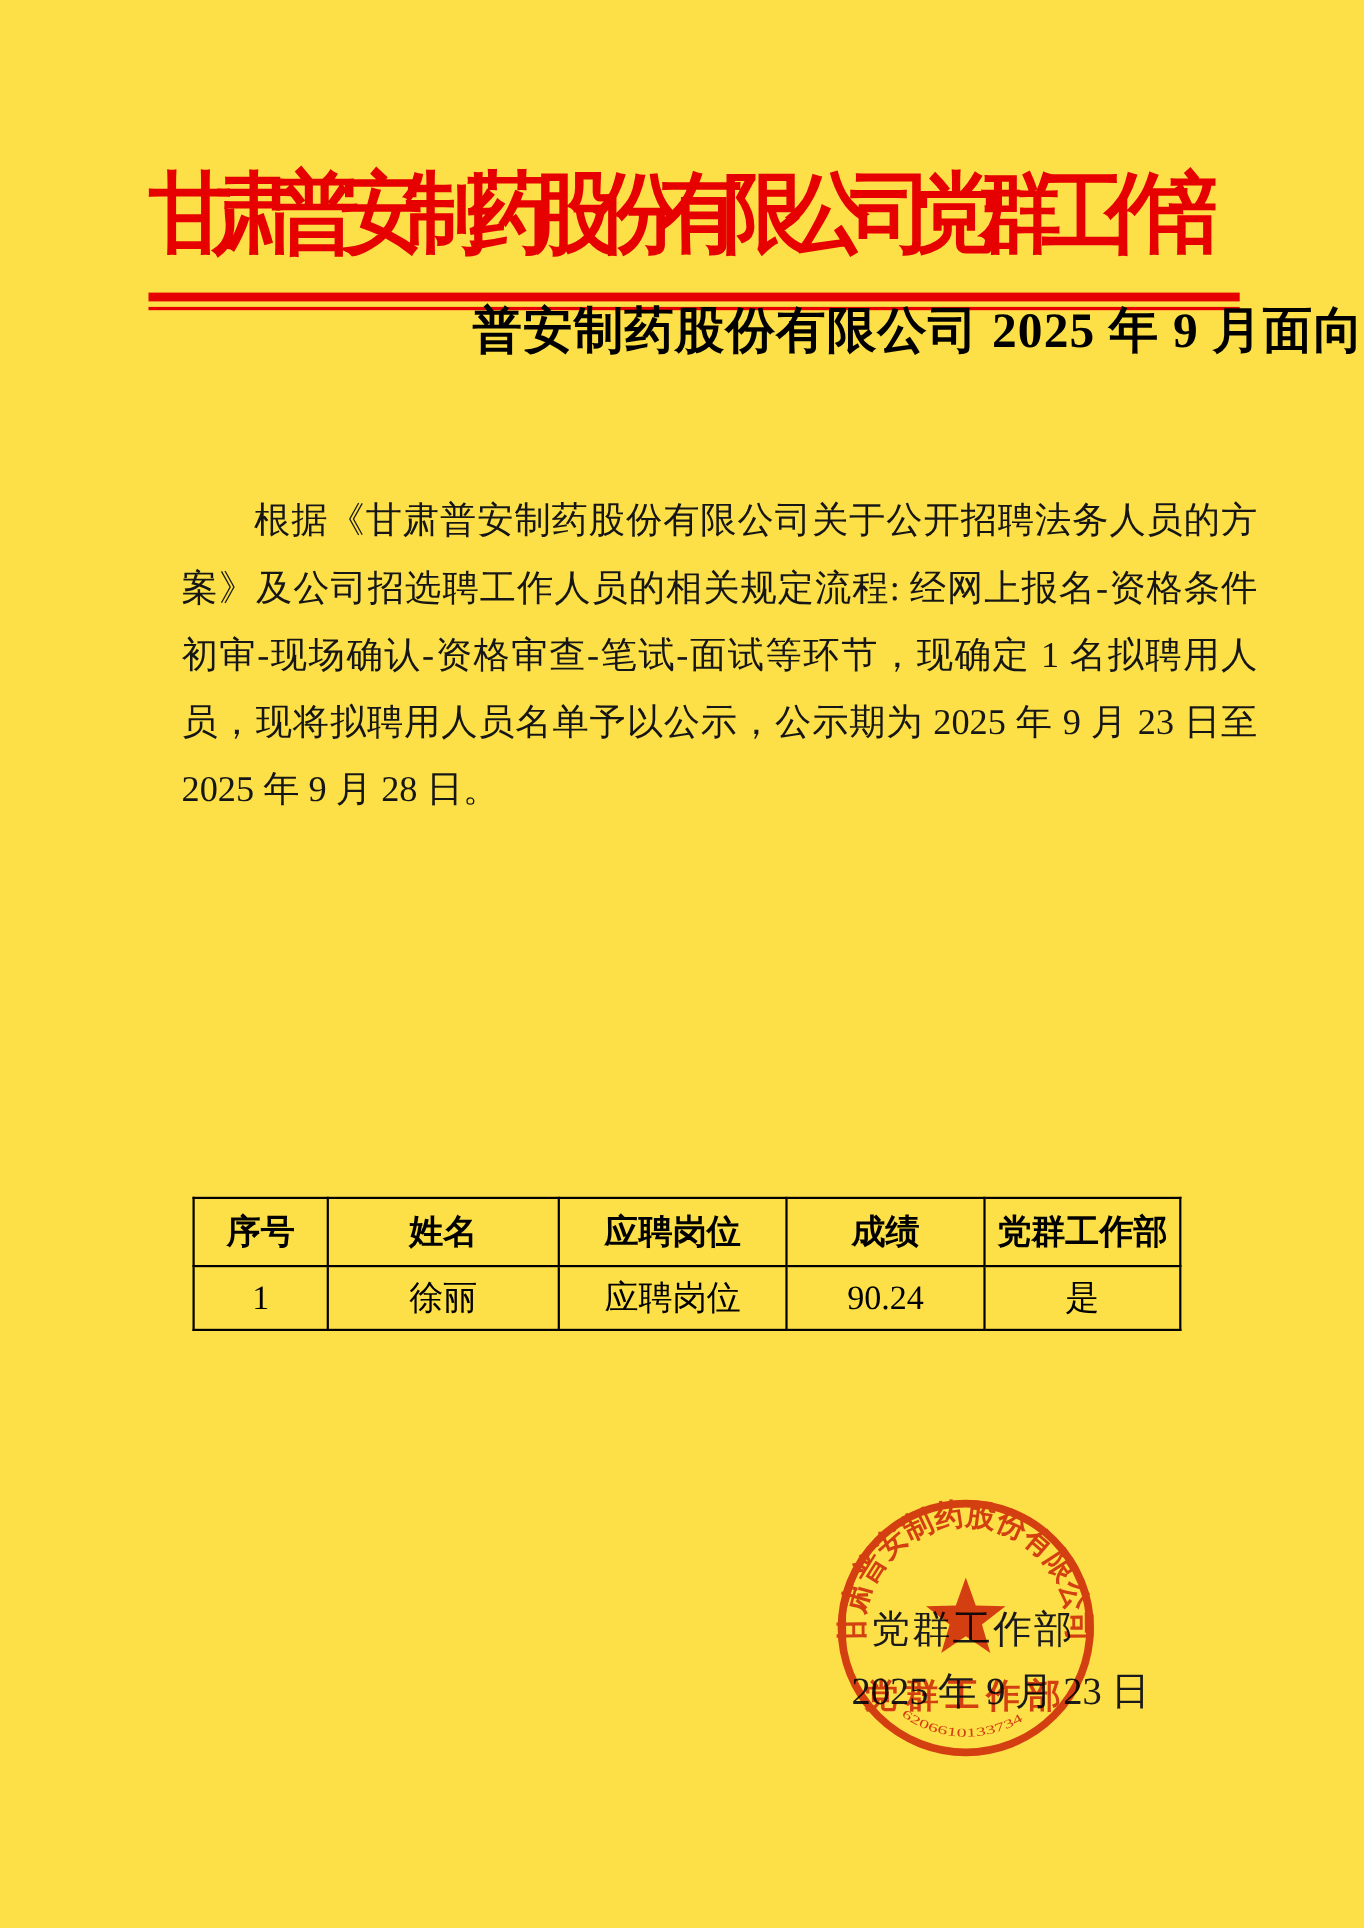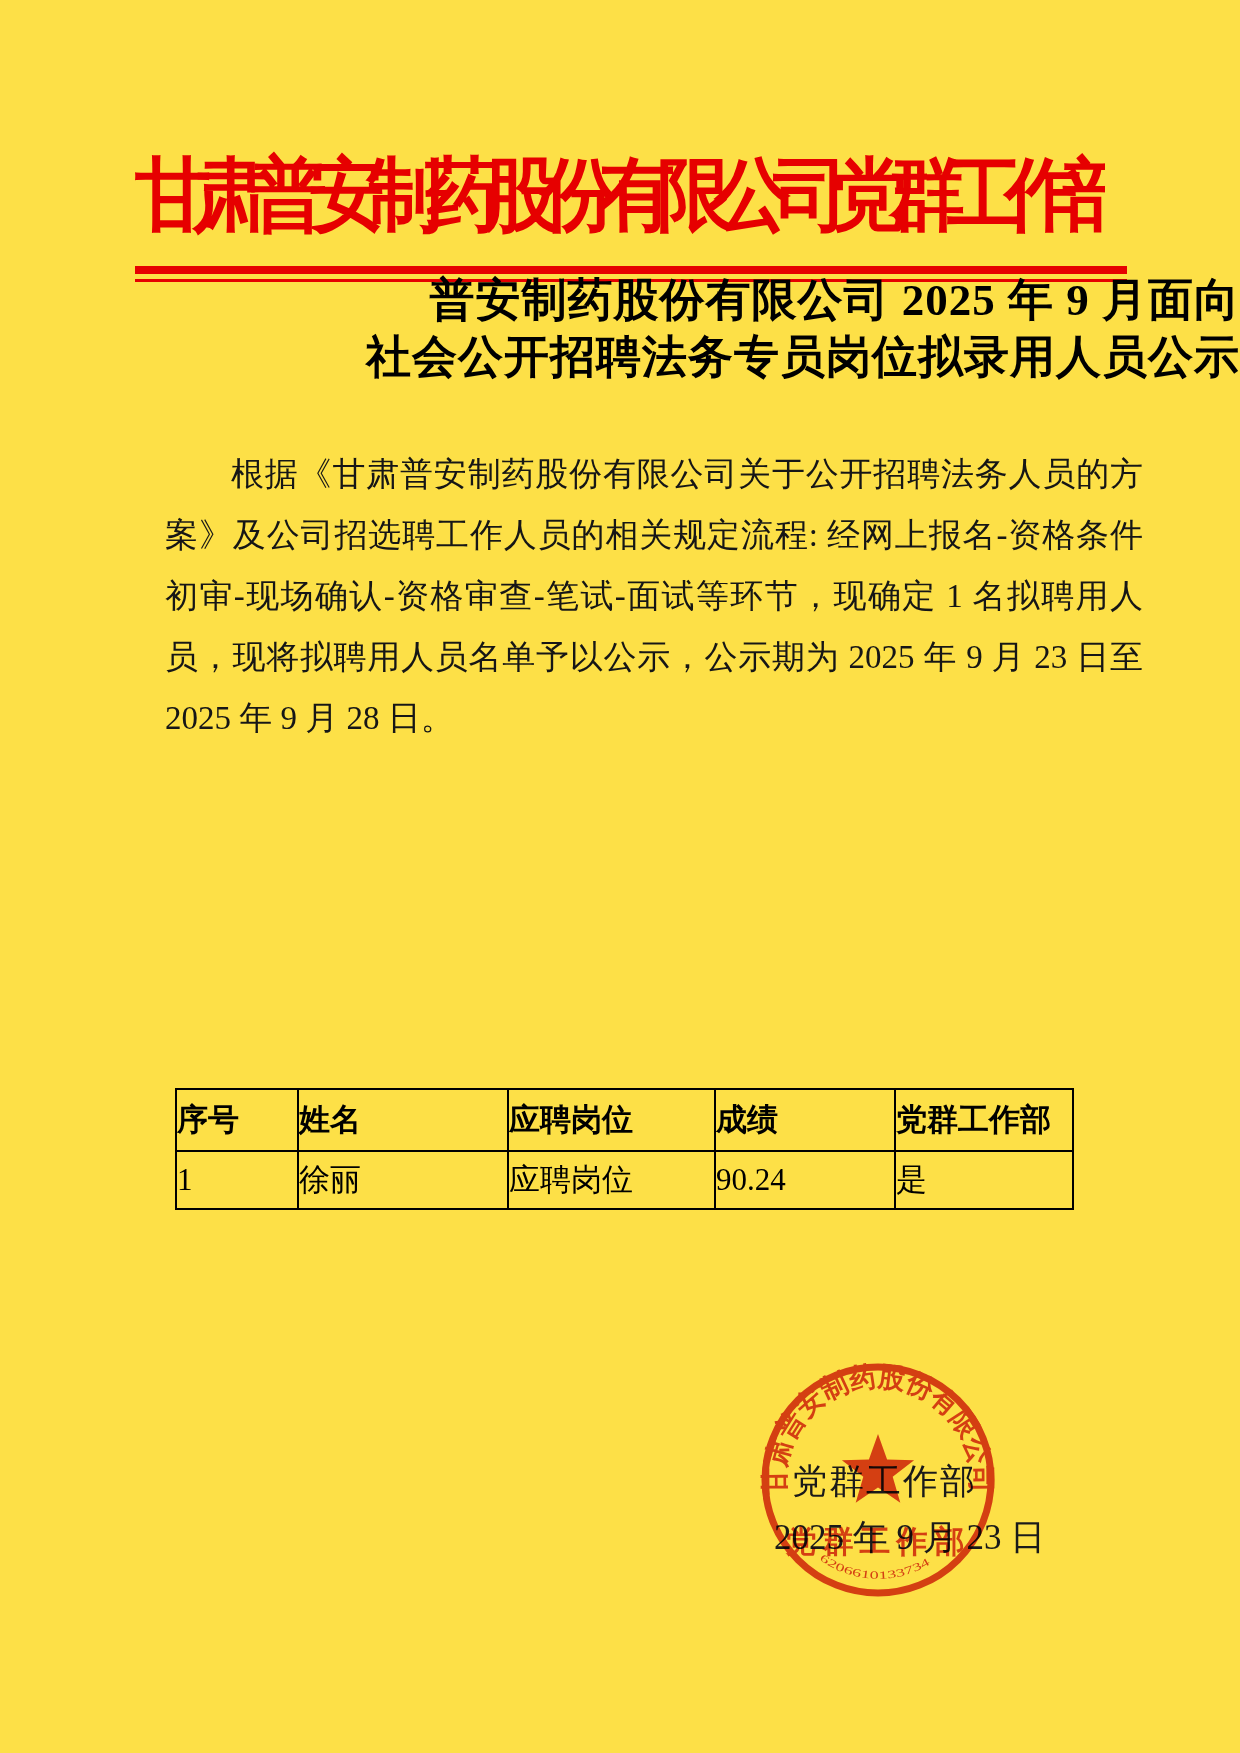--- a/index.html
+++ b/index.html
@@ -32,21 +32,21 @@
     margin-left:25px;
   }
   .body-text p { margin:0; text-indent:66px; }
 
   
   table.roster {
     position:absolute; left:175px; top:1088px; width:897px;
     border-collapse:collapse; table-layout:fixed; color:#000;
   }
   table.roster th, table.roster td {
-    border:2px solid #000; text-align:left; vertical-align:middle;
+    border:2px solid #000; text-align:center; vertical-align:middle;
     font-size:31px; padding:0;
   }
   table.roster th { height:60px; font-weight:bold; }
   table.roster td { height:56px; font-weight:normal; }
   .col-no   { width:122px; }
   .col-name { width:210px; }
   .col-post { width:207px; }
   .col-score{ width:180px; }
   .col-hire { width:178px; }
 
@@ -72,21 +72,20 @@
 <body>
 
 <div class="page">
 
   <div class="banner">甘肃普安制药股份有限公司党群工作部</div>
   <div class="rule-thick"></div>
   <div class="rule-thin"></div>
 
   <div class="doc-title">
     <div>普安制药股份有限公司 2025 年 9 月面向</div>
-    <div>社会公开招聘法务专员岗位拟录用人员公示</div>
   </div>
 
   <div class="body-text">
     <p>根据《甘肃普安制药股份有限公司关于公开招聘法务人员的方案》及公司招选聘工作人员的相关规定流程: 经网上报名-资格条件初审-现场确认-资格审查-笔试-面试等环节，现确定 1 名拟聘用人员，现将拟聘用人员名单予以公示，公示期为 2025 年 9 月 23 日至 2025 年 9 月 28 日。</p>
   </div>
 
   <table class="roster">
     <colgroup>
       <col class="col-no">
         <col class="col-name">

